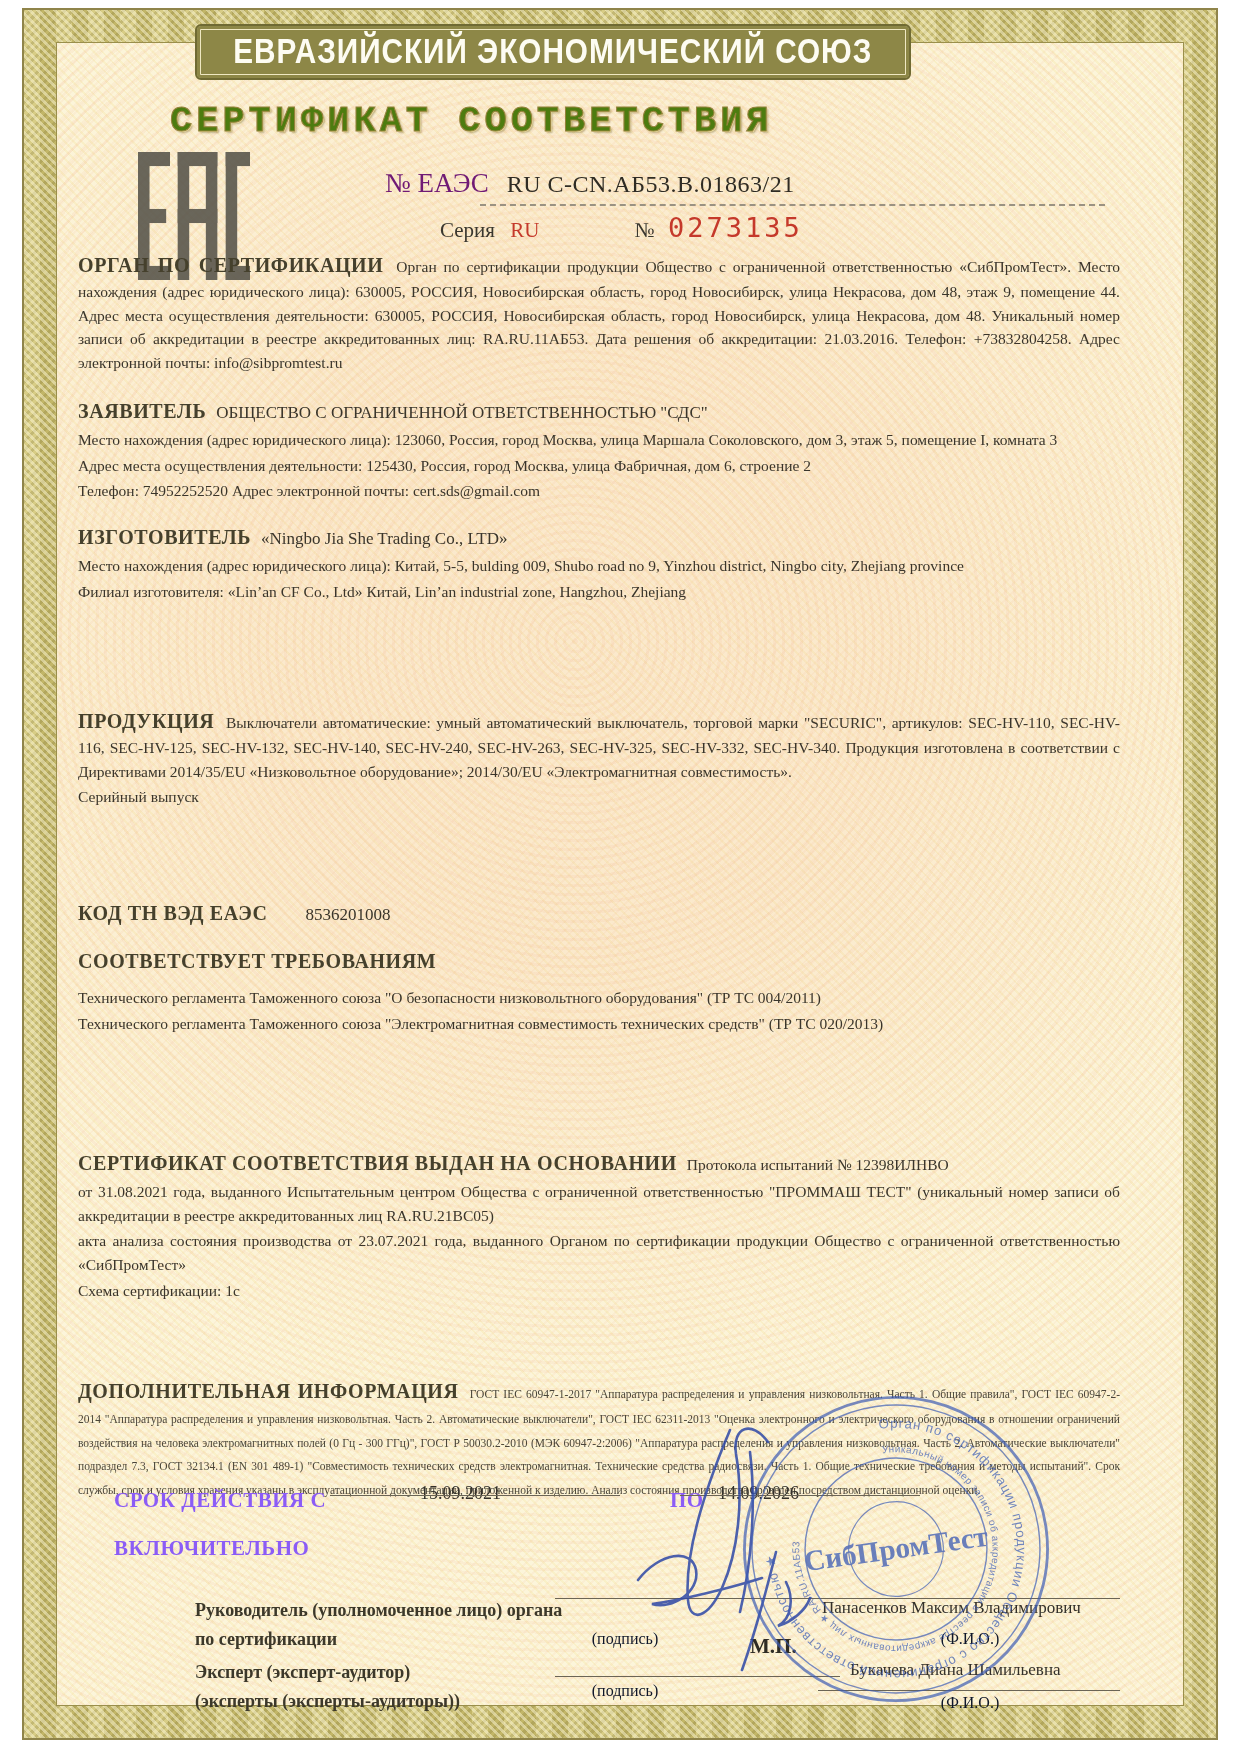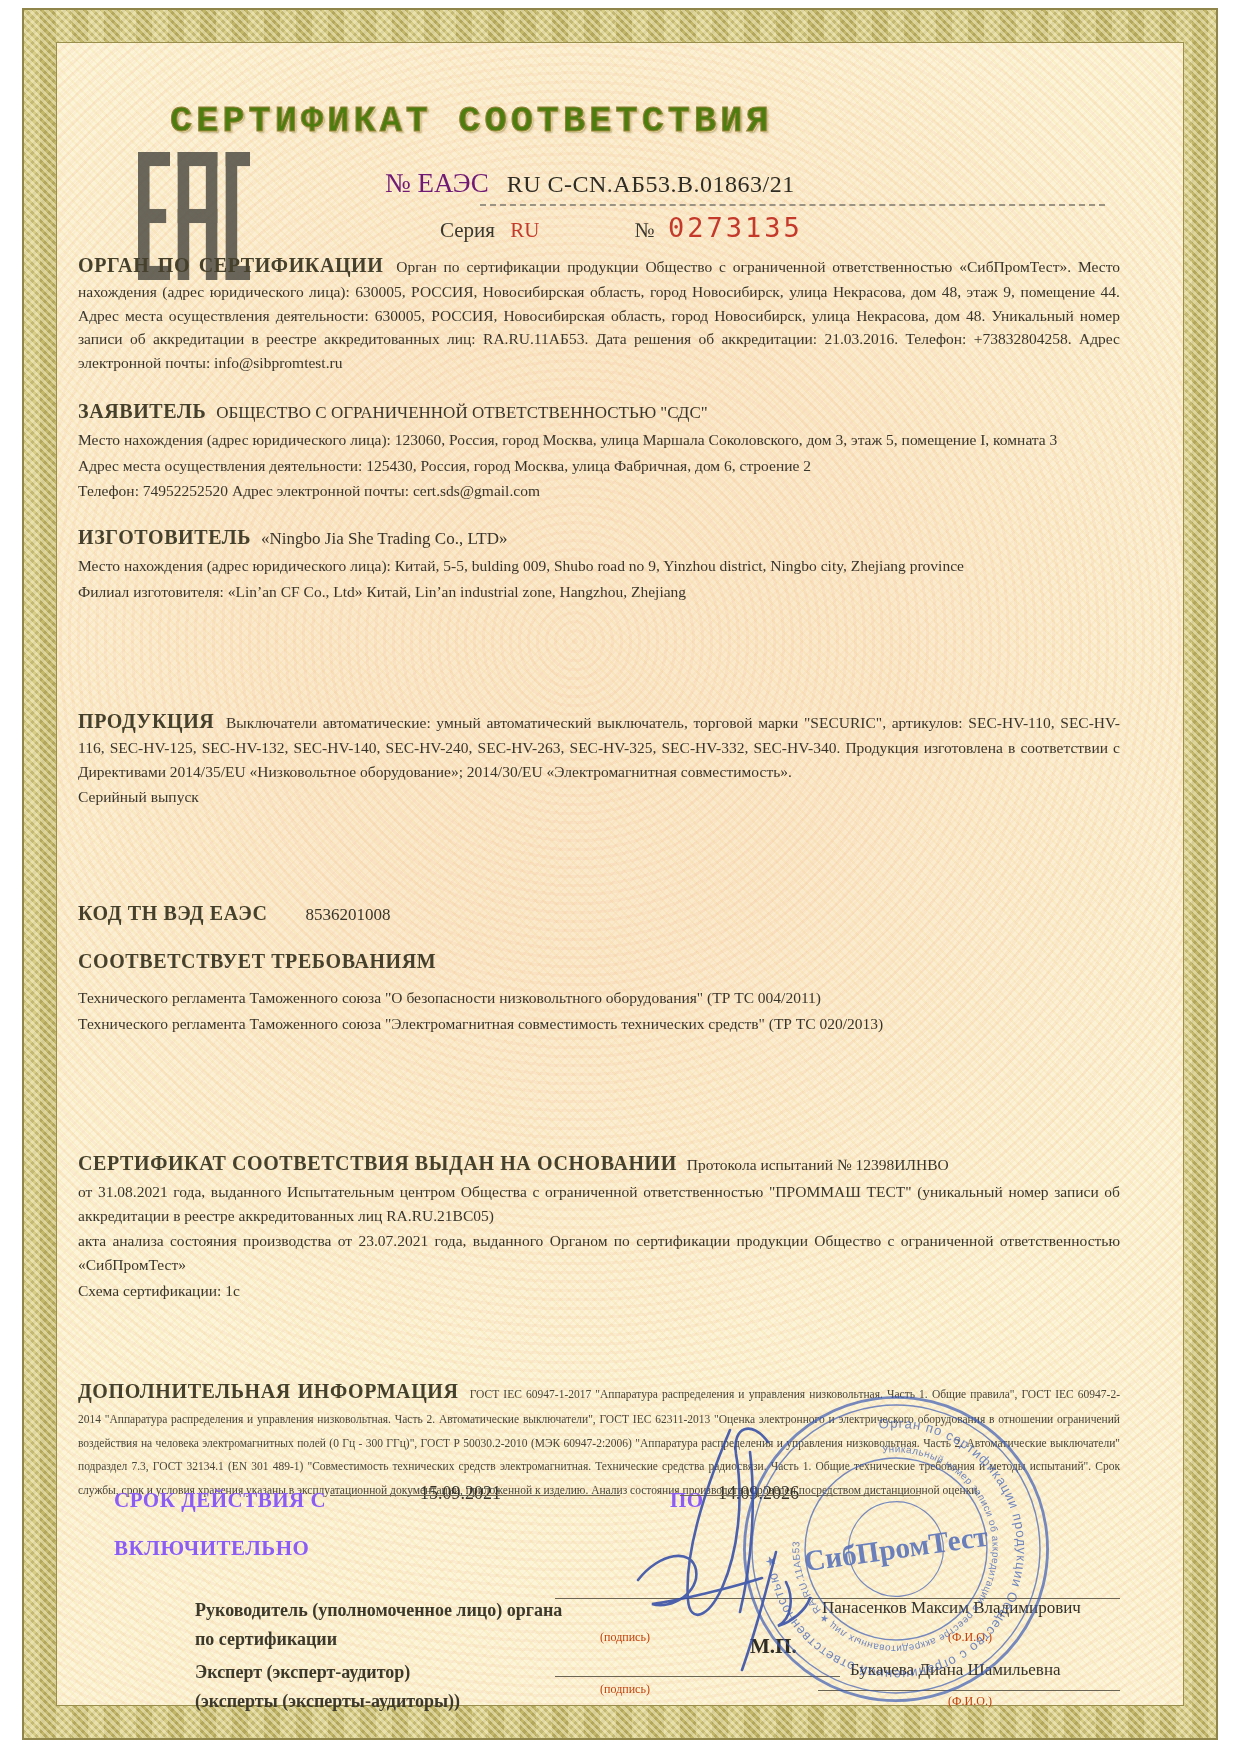--- a/index.html
+++ b/index.html
@@ -53,39 +53,42 @@
 
   .code-value{font-size:17px;margin-left:28px;}
 
   .small-info{font-size:11.5px;line-height:1.55;color:#4a4539;}
 
   .validity-label{position:absolute;left:78px;font-weight:bold;font-size:21px;letter-spacing:.5px;color:#8b5cf6;margin-left:36px;}
   .date{position:absolute;font-size:18px;color:#33302a;}
   .vline{position:absolute;border-bottom:1.5px solid #6b6556;}
 
   .sig-label{position:absolute;left:195px;width:370px;font-weight:bold;font-size:18px;line-height:1.6;color:#3c382a;}
-  .caption{position:absolute;font-size:12px;color:#c2410c;text-align:center;}
+  .caption{position:absolute;font-size:16px;color:#0f172a;text-align:center;}
   .sig-line{position:absolute;border-bottom:1px solid #6b6556;}
   .fio-name{position:absolute;font-size:17px;color:#33302a;white-space:nowrap;}
   .mp{position:absolute;left:750px;top:1634px;font-weight:bold;font-size:21px;color:#2f2c24;}
 
   .stamp-wrap{position:absolute;left:735px;top:1388px;width:322px;height:322px;transform:rotate(-8deg);opacity:.82;}
   .sig-ink{position:absolute;left:580px;top:1412px;width:330px;height:300px;}
 
   .footer-pill{position:absolute;left:298px;top:1711px;width:645px;height:24px;border-radius:12px;
     background:#fdfbee;border:1px solid #b3a96a;display:flex;align-items:center;justify-content:center;}
   .footer-pill span{font-family:"Liberation Sans",sans-serif;font-size:10.5px;color:#8a7f3e;white-space:nowrap;}
 </style>
 </head>
 <body>
 
 <div class="page">
   <div class="frame"></div>
   <div class="inner"></div>
 
+  <div class="banner">
+    <span>ЕВРАЗИЙСКИЙ ЭКОНОМИЧЕСКИЙ СОЮЗ</span>
+  </div>
 
   <div class="doc-title">СЕРТИФИКАТ СООТВЕТСТВИЯ</div>
 
   <div class="eac">
     <svg width="112" height="128" viewBox="0 0 175 200" aria-hidden="true">
       <g fill="#56534a" opacity="0.88">
         <rect x="0" y="0" width="18" height="200"></rect>
         <rect x="0" y="0" width="50" height="22"></rect>
         <rect x="0" y="89" width="44" height="22"></rect>
         <rect x="0" y="178" width="50" height="22"></rect>

